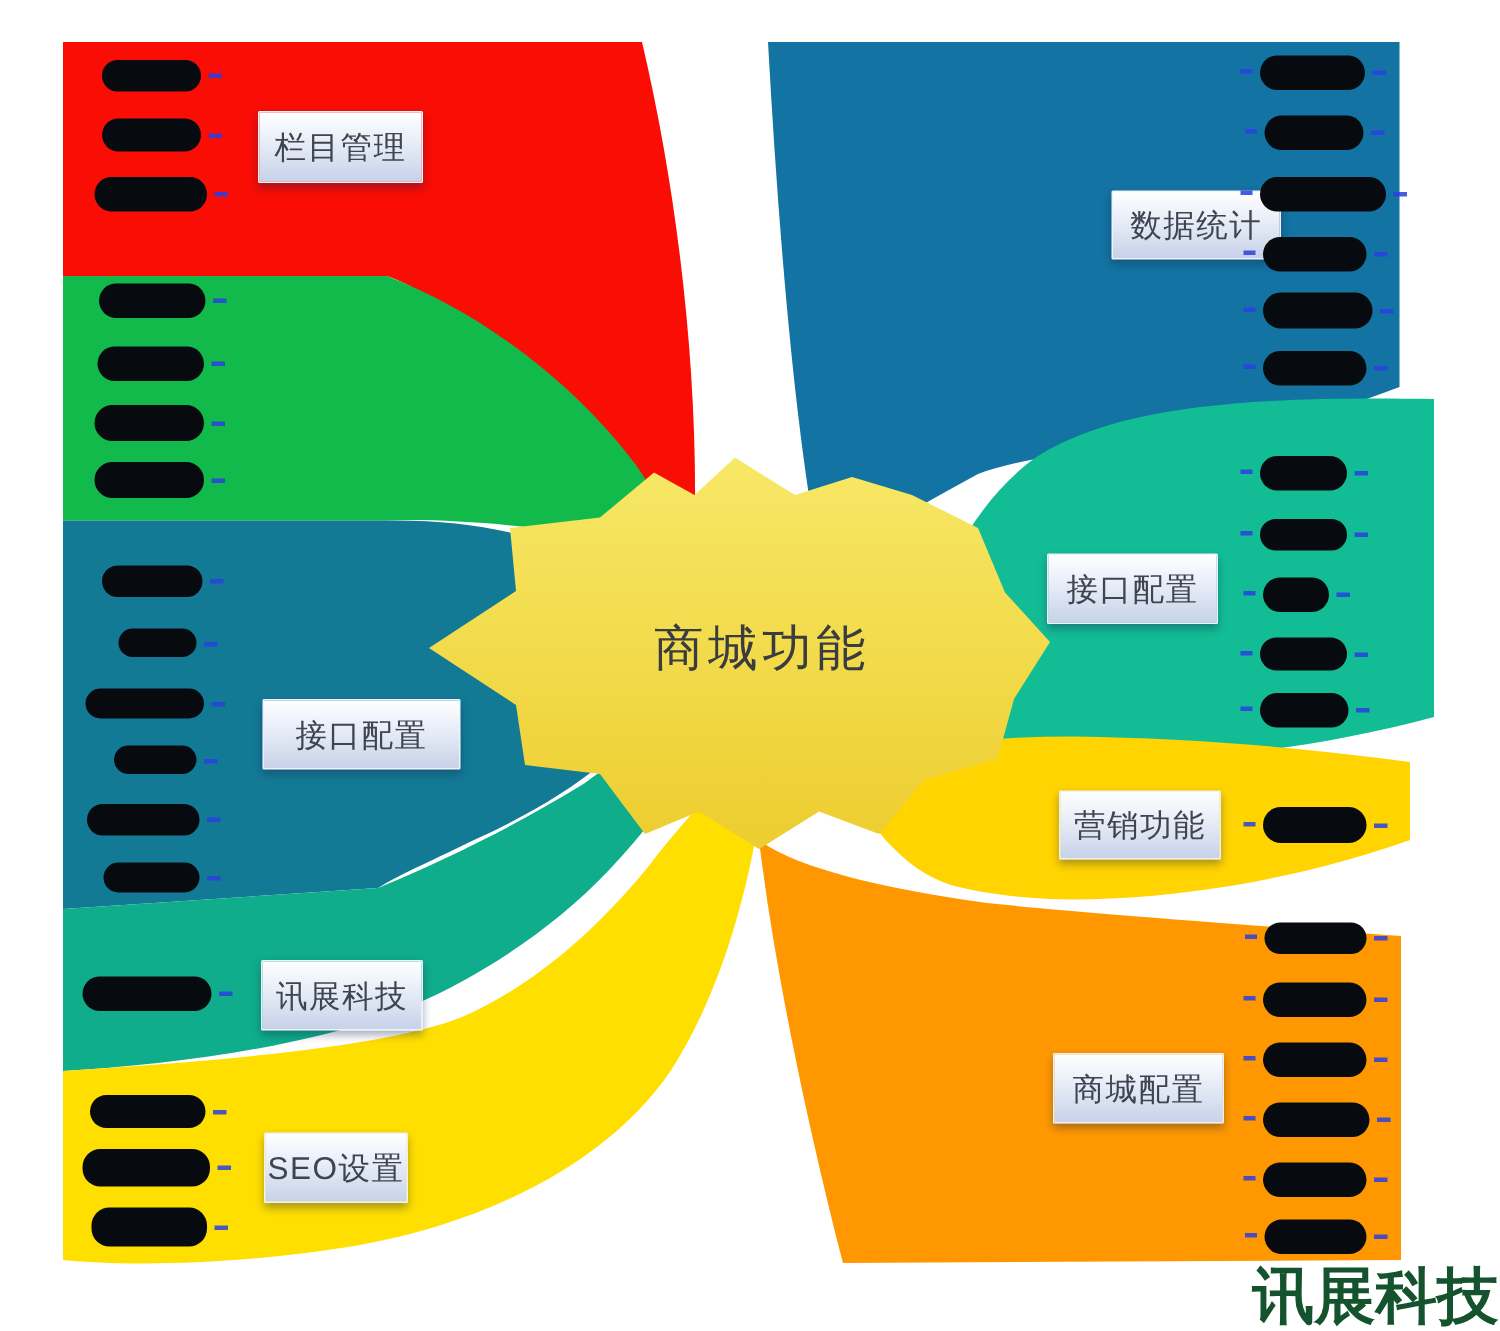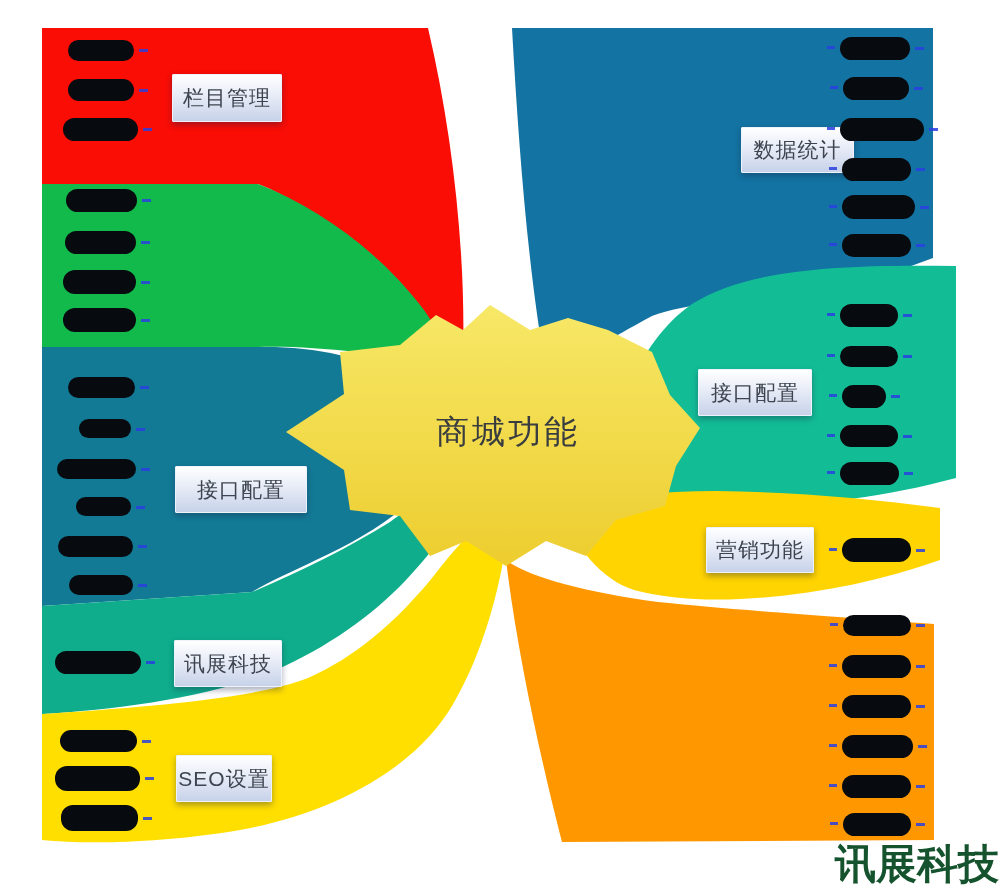--- a/index.html
+++ b/index.html
@@ -77,20 +77,21 @@
 
   <div class="center-label">商城功能</div>
 
   <div class="node" style="left:172px;top:74px;width:110px;height:48px;">栏目管理</div>
   <div class="node" style="left:175px;top:466px;width:132px;height:47px;">接口配置</div>
   <div class="node" style="left:174px;top:640px;width:108px;height:47px;">讯展科技</div>
   <div class="node" style="left:176px;top:755px;width:96px;height:47px;">SEO设置</div>
   <div class="node" style="left:741px;top:127px;width:113px;height:46px;text-align:center;">数据统计</div>
   <div class="node" style="left:698px;top:369px;width:114px;height:47px;">接口配置</div>
   <div class="node" style="left:706px;top:527px;width:108px;height:46px;">营销功能</div>
+  <div class="node" style="left:702px;top:702px;width:114px;height:47px;">商城配置</div>
 
   <div class="pill pill-l" style="left:68px;top:40px;width:66px;height:21px;"></div>
   <div class="pill pill-l" style="left:68px;top:79px;width:66px;height:22px;"></div>
   <div class="pill pill-l" style="left:63px;top:118px;width:75px;height:23px;"></div>
 
   <div class="pill pill-l" style="left:66px;top:189px;width:71px;height:23px;"></div>
   <div class="pill pill-l" style="left:65px;top:231px;width:71px;height:23px;"></div>
   <div class="pill pill-l" style="left:63px;top:270px;width:73px;height:24px;"></div>
   <div class="pill pill-l" style="left:63px;top:308px;width:73px;height:24px;"></div>
 

